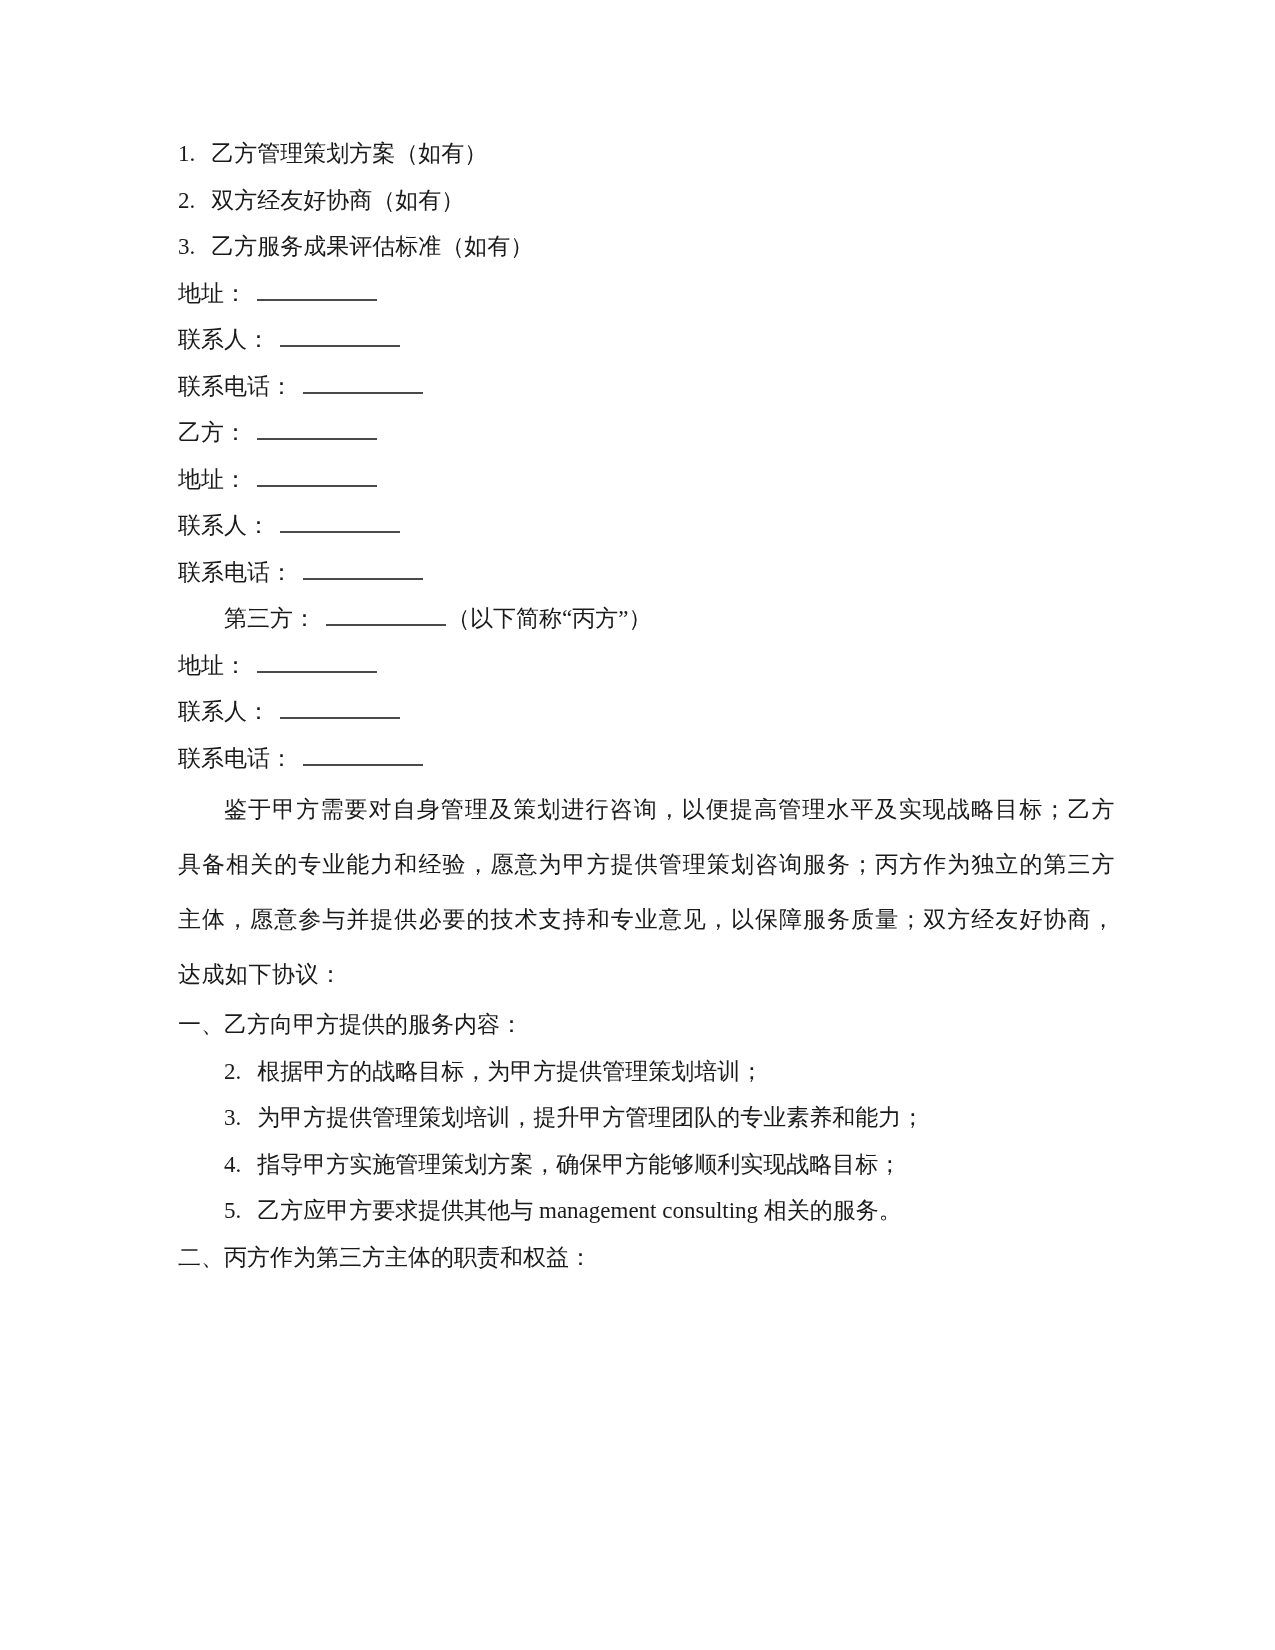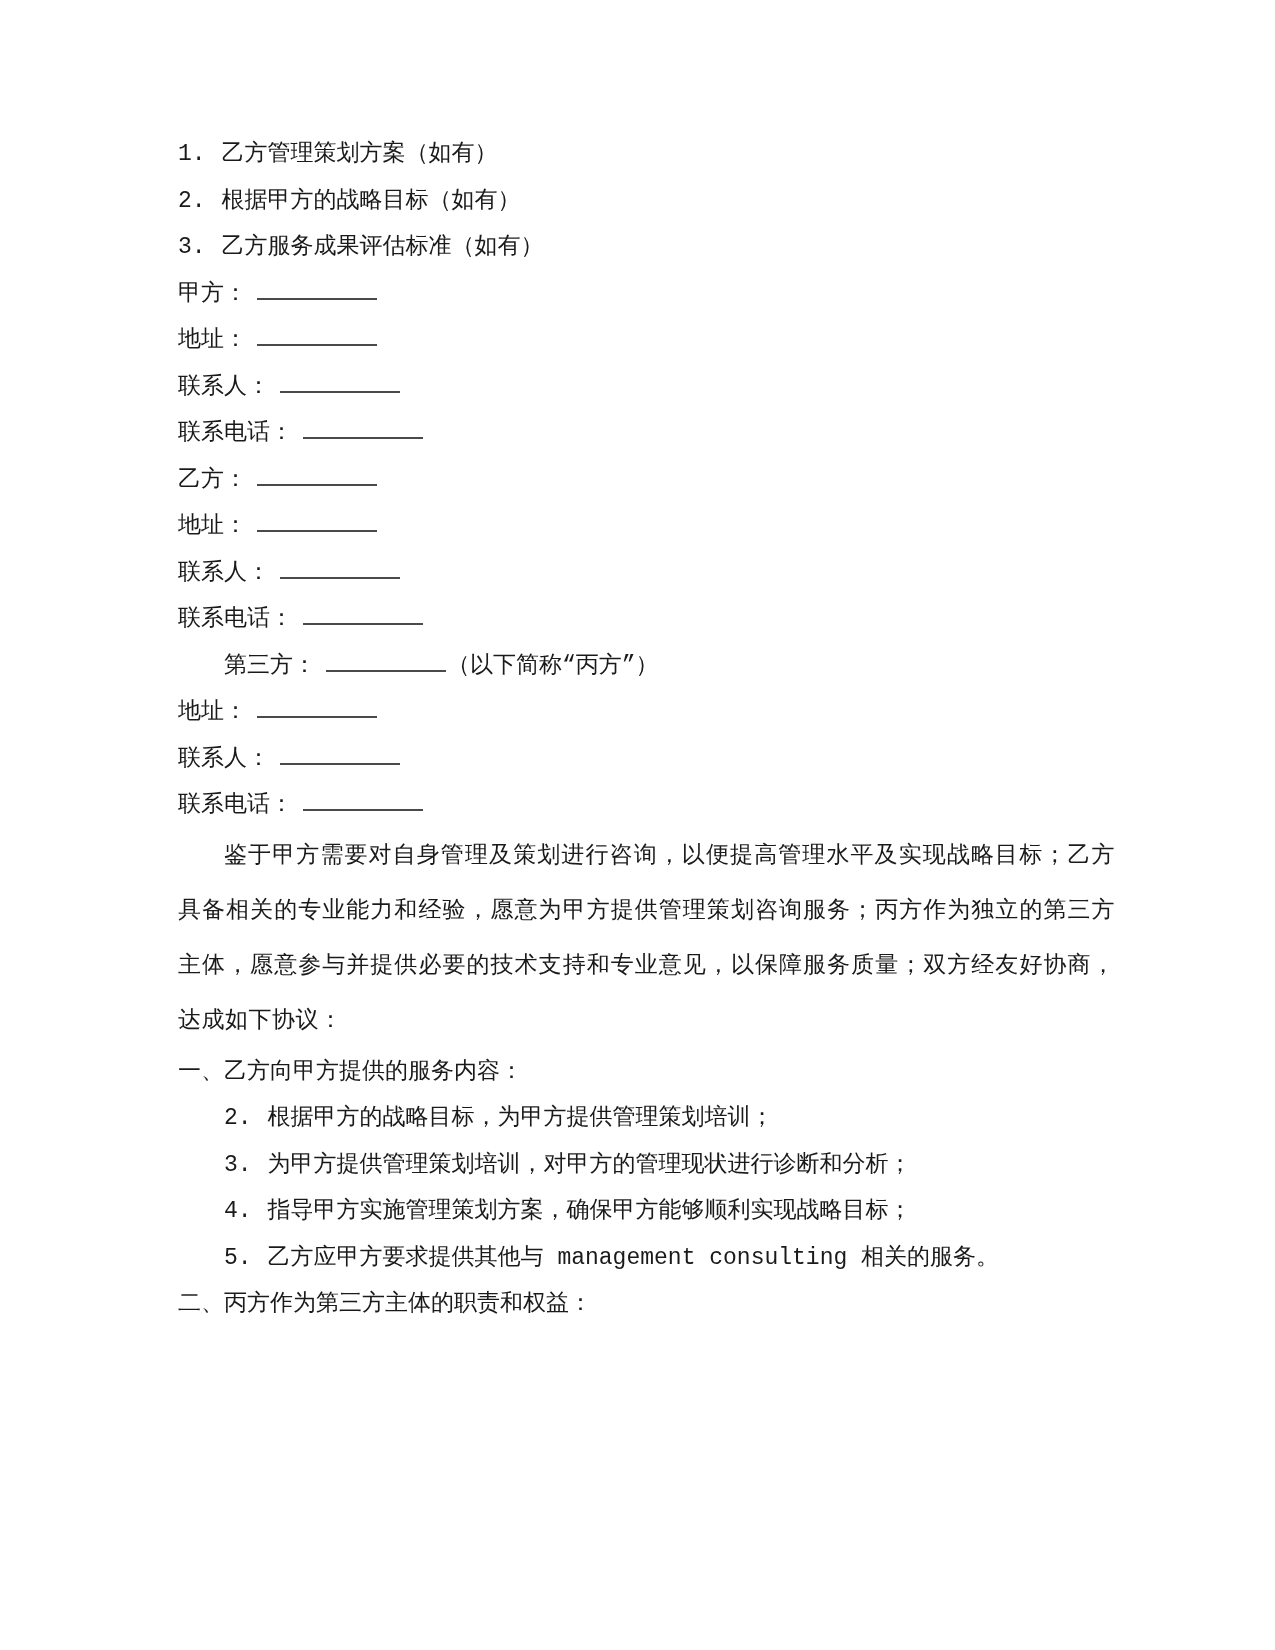--- a/index.html
+++ b/index.html
@@ -10,21 +10,21 @@
   * { margin: 0; padding: 0; box-sizing: border-box; }
   html, body {
     background: var(--page-bg);
   }
   .page {
     position: relative;
     width: 1275px;
     height: 1489px;
     background: var(--page-bg);
     overflow: hidden;
-    font-family: Liberation Mono, monospace;
+    font-family: Liberation Serif, serif;
     color: var(--text-color);
   }
   .content {
     padding: 131px 160px 0 178px;
   }
   .line {
     font-size: 23px;
     line-height: 46.5px;
     white-space: nowrap;
     font-weight: 400;
@@ -48,35 +48,34 @@
     white-space: normal;
     letter-spacing: 0.5px;
   }
 </style>
 </head>
 <body>
 
 <div class="page">
   <div class="content" id="doc-content">
       <p class="line"><span class="num">1.</span><span>乙方管理策划方案（如有）</span></p>
-      <p class="line"><span class="num">2.</span><span>根据甲方的战略目标（如有）</span></p>
+      <p class="line"><span class="num">2.</span><span>双方经友好协商（如有）</span></p>
       <p class="line"><span class="num">3.</span><span>乙方服务成果评估标准（如有）</span></p>
-      <p class="line"><span>甲方：</span><span class="blank"></span></p>
       <p class="line"><span>地址：</span><span class="blank"></span></p>
       <p class="line"><span>联系人：</span><span class="blank"></span></p>
       <p class="line"><span>联系电话：</span><span class="blank"></span></p>
       <p class="line"><span>乙方：</span><span class="blank"></span></p>
       <p class="line"><span>地址：</span><span class="blank"></span></p>
       <p class="line"><span>联系人：</span><span class="blank"></span></p>
       <p class="line"><span>联系电话：</span><span class="blank"></span></p>
       <p class="line indent-1"><span>第三方：</span><span class="blank"></span><span class="suffix">（以下简称“丙方”）</span></p>
       <p class="line"><span>地址：</span><span class="blank"></span></p>
       <p class="line"><span>联系人：</span><span class="blank"></span></p>
       <p class="line"><span>联系电话：</span><span class="blank"></span></p>
       <p class="para">鉴于甲方需要对自身管理及策划进行咨询，以便提高管理水平及实现战略目标；乙方具备相关的专业能力和经验，愿意为甲方提供管理策划咨询服务；丙方作为独立的第三方主体，愿意参与并提供必要的技术支持和专业意见，以保障服务质量；双方经友好协商，达成如下协议：</p>
       <p class="line">一、乙方向甲方提供的服务内容：</p>
       <p class="line indent-1"><span class="num">2.</span><span>根据甲方的战略目标，为甲方提供管理策划培训；</span></p>
-      <p class="line indent-1"><span class="num">3.</span><span>为甲方提供管理策划培训，对甲方的管理现状进行诊断和分析；</span></p>
+      <p class="line indent-1"><span class="num">3.</span><span>为甲方提供管理策划培训，提升甲方管理团队的专业素养和能力；</span></p>
       <p class="line indent-1"><span class="num">4.</span><span>指导甲方实施管理策划方案，确保甲方能够顺利实现战略目标；</span></p>
       <p class="line indent-1"><span class="num">5.</span><span>乙方应甲方要求提供其他与 management consulting 相关的服务。</span></p>
       <p class="line">二、丙方作为第三方主体的职责和权益：</p>
     </div>
 </div>
 
 </body></html>

